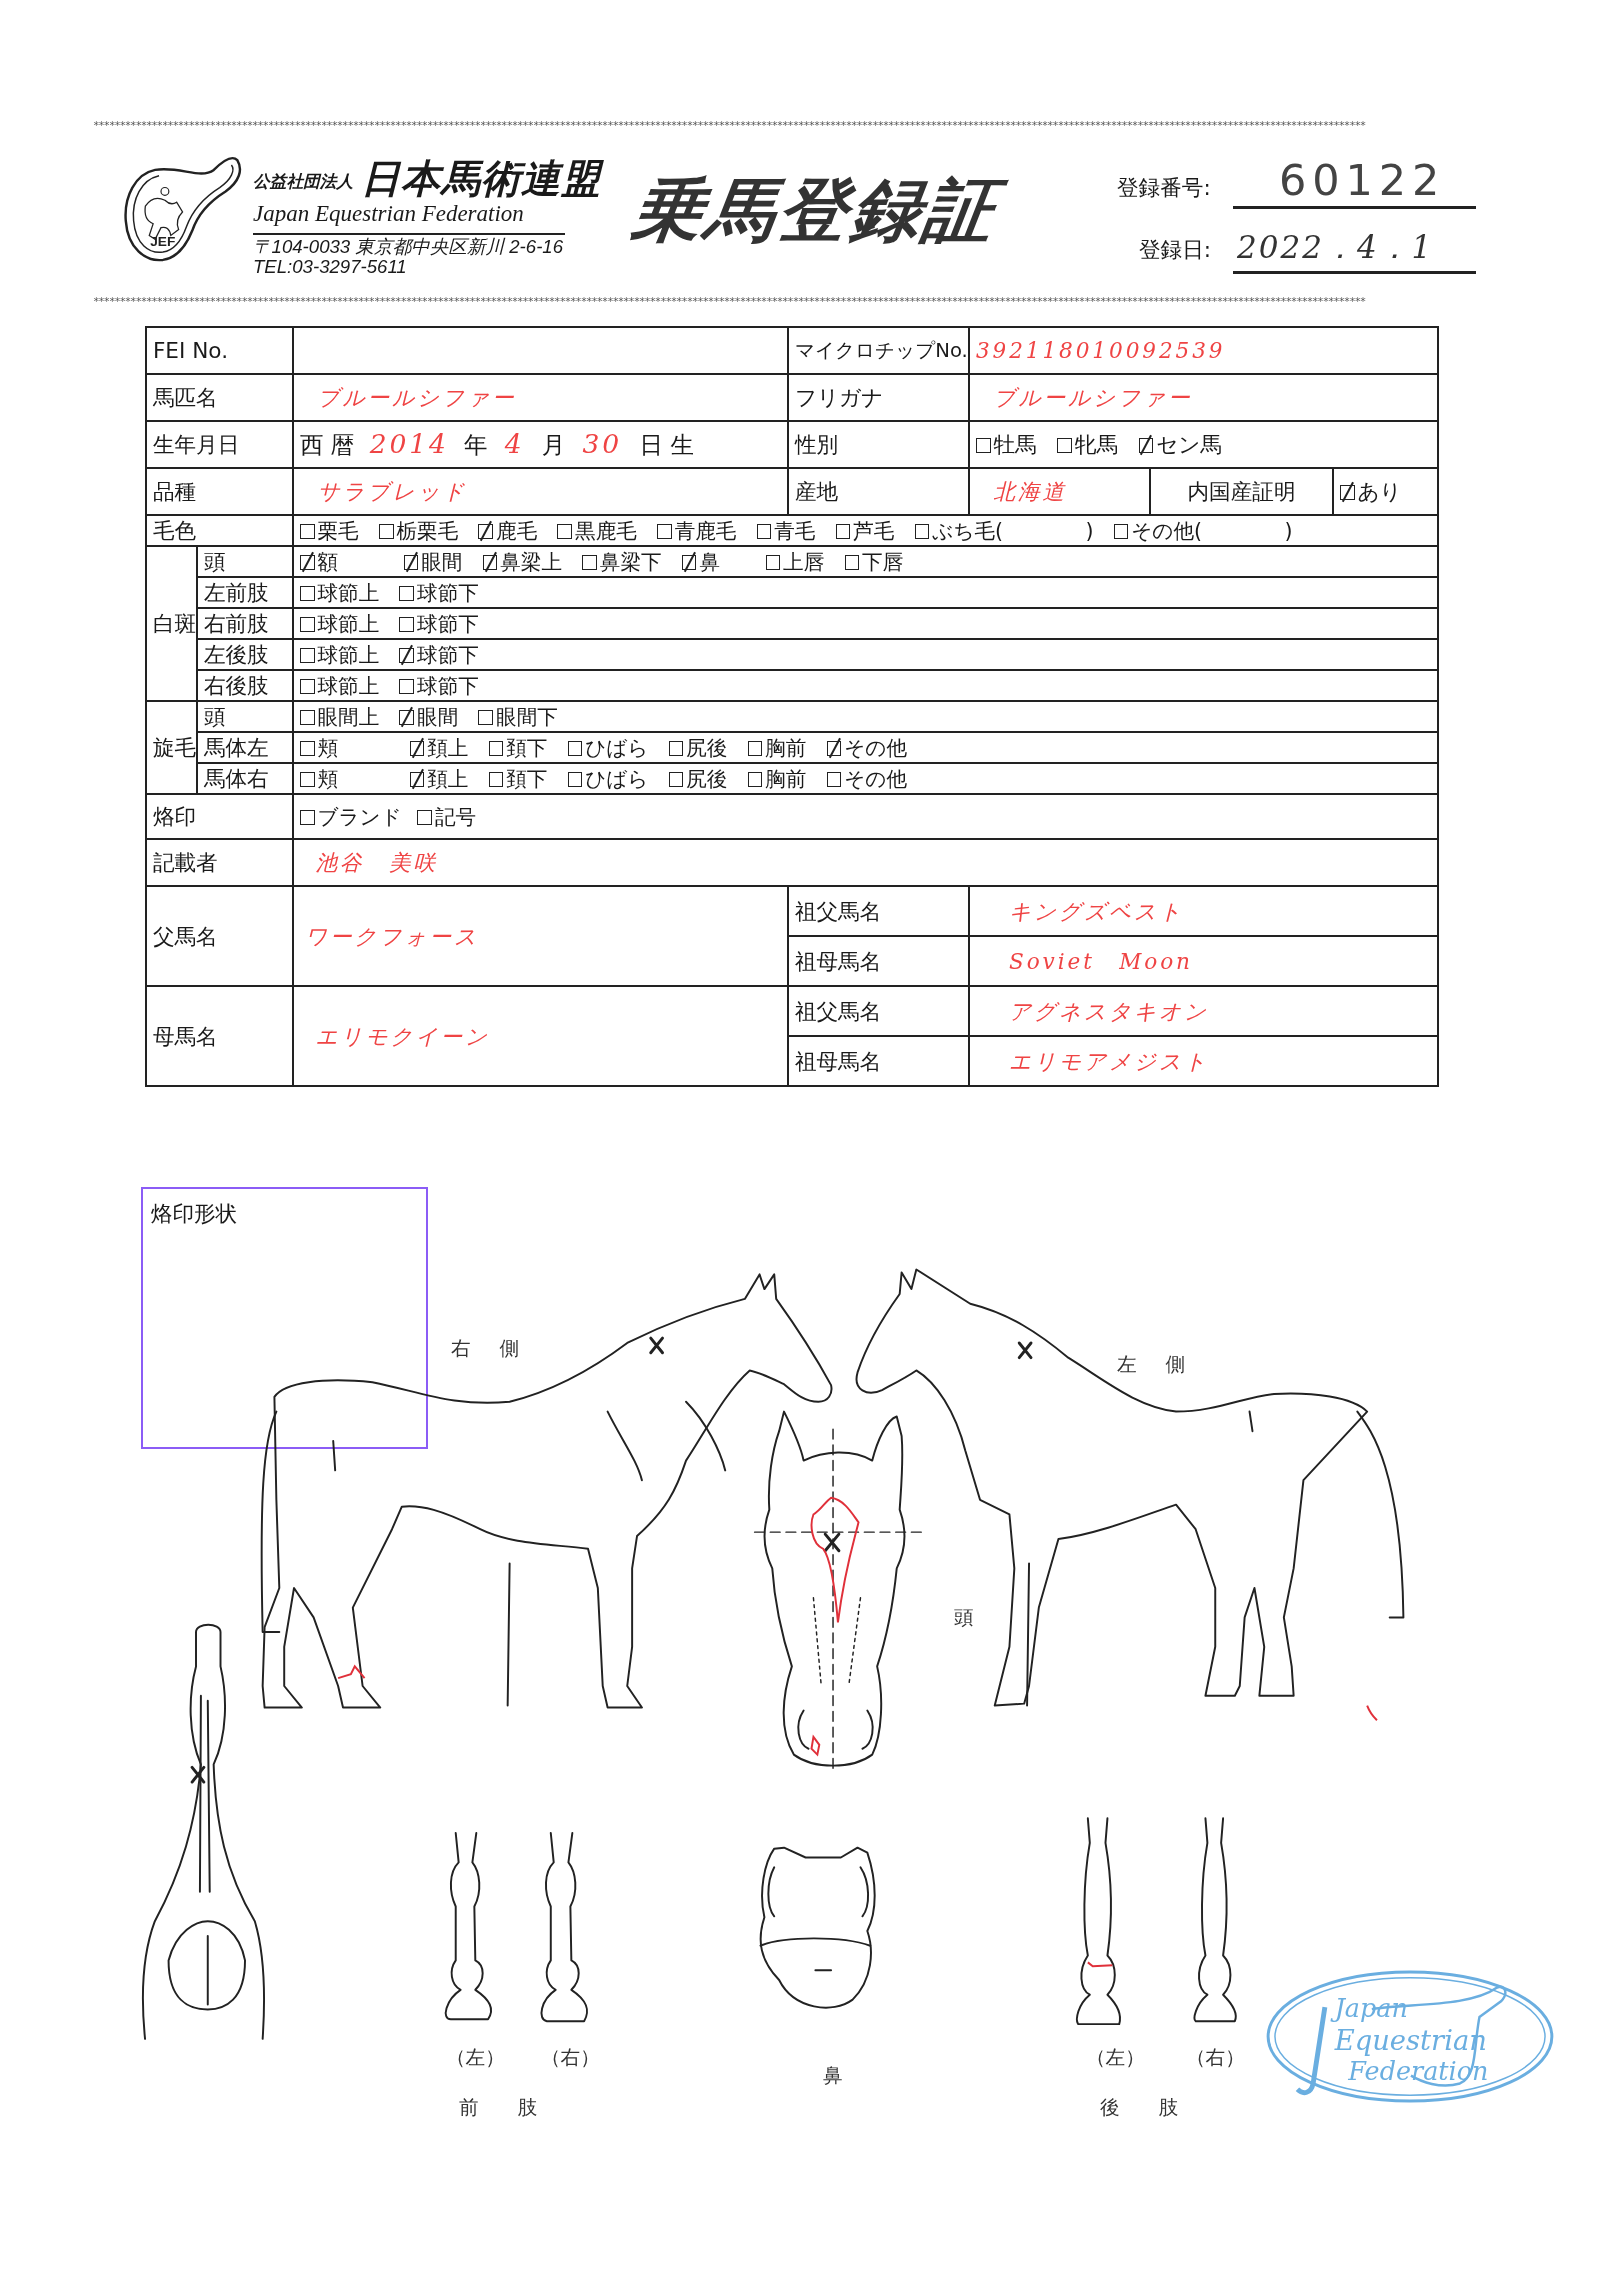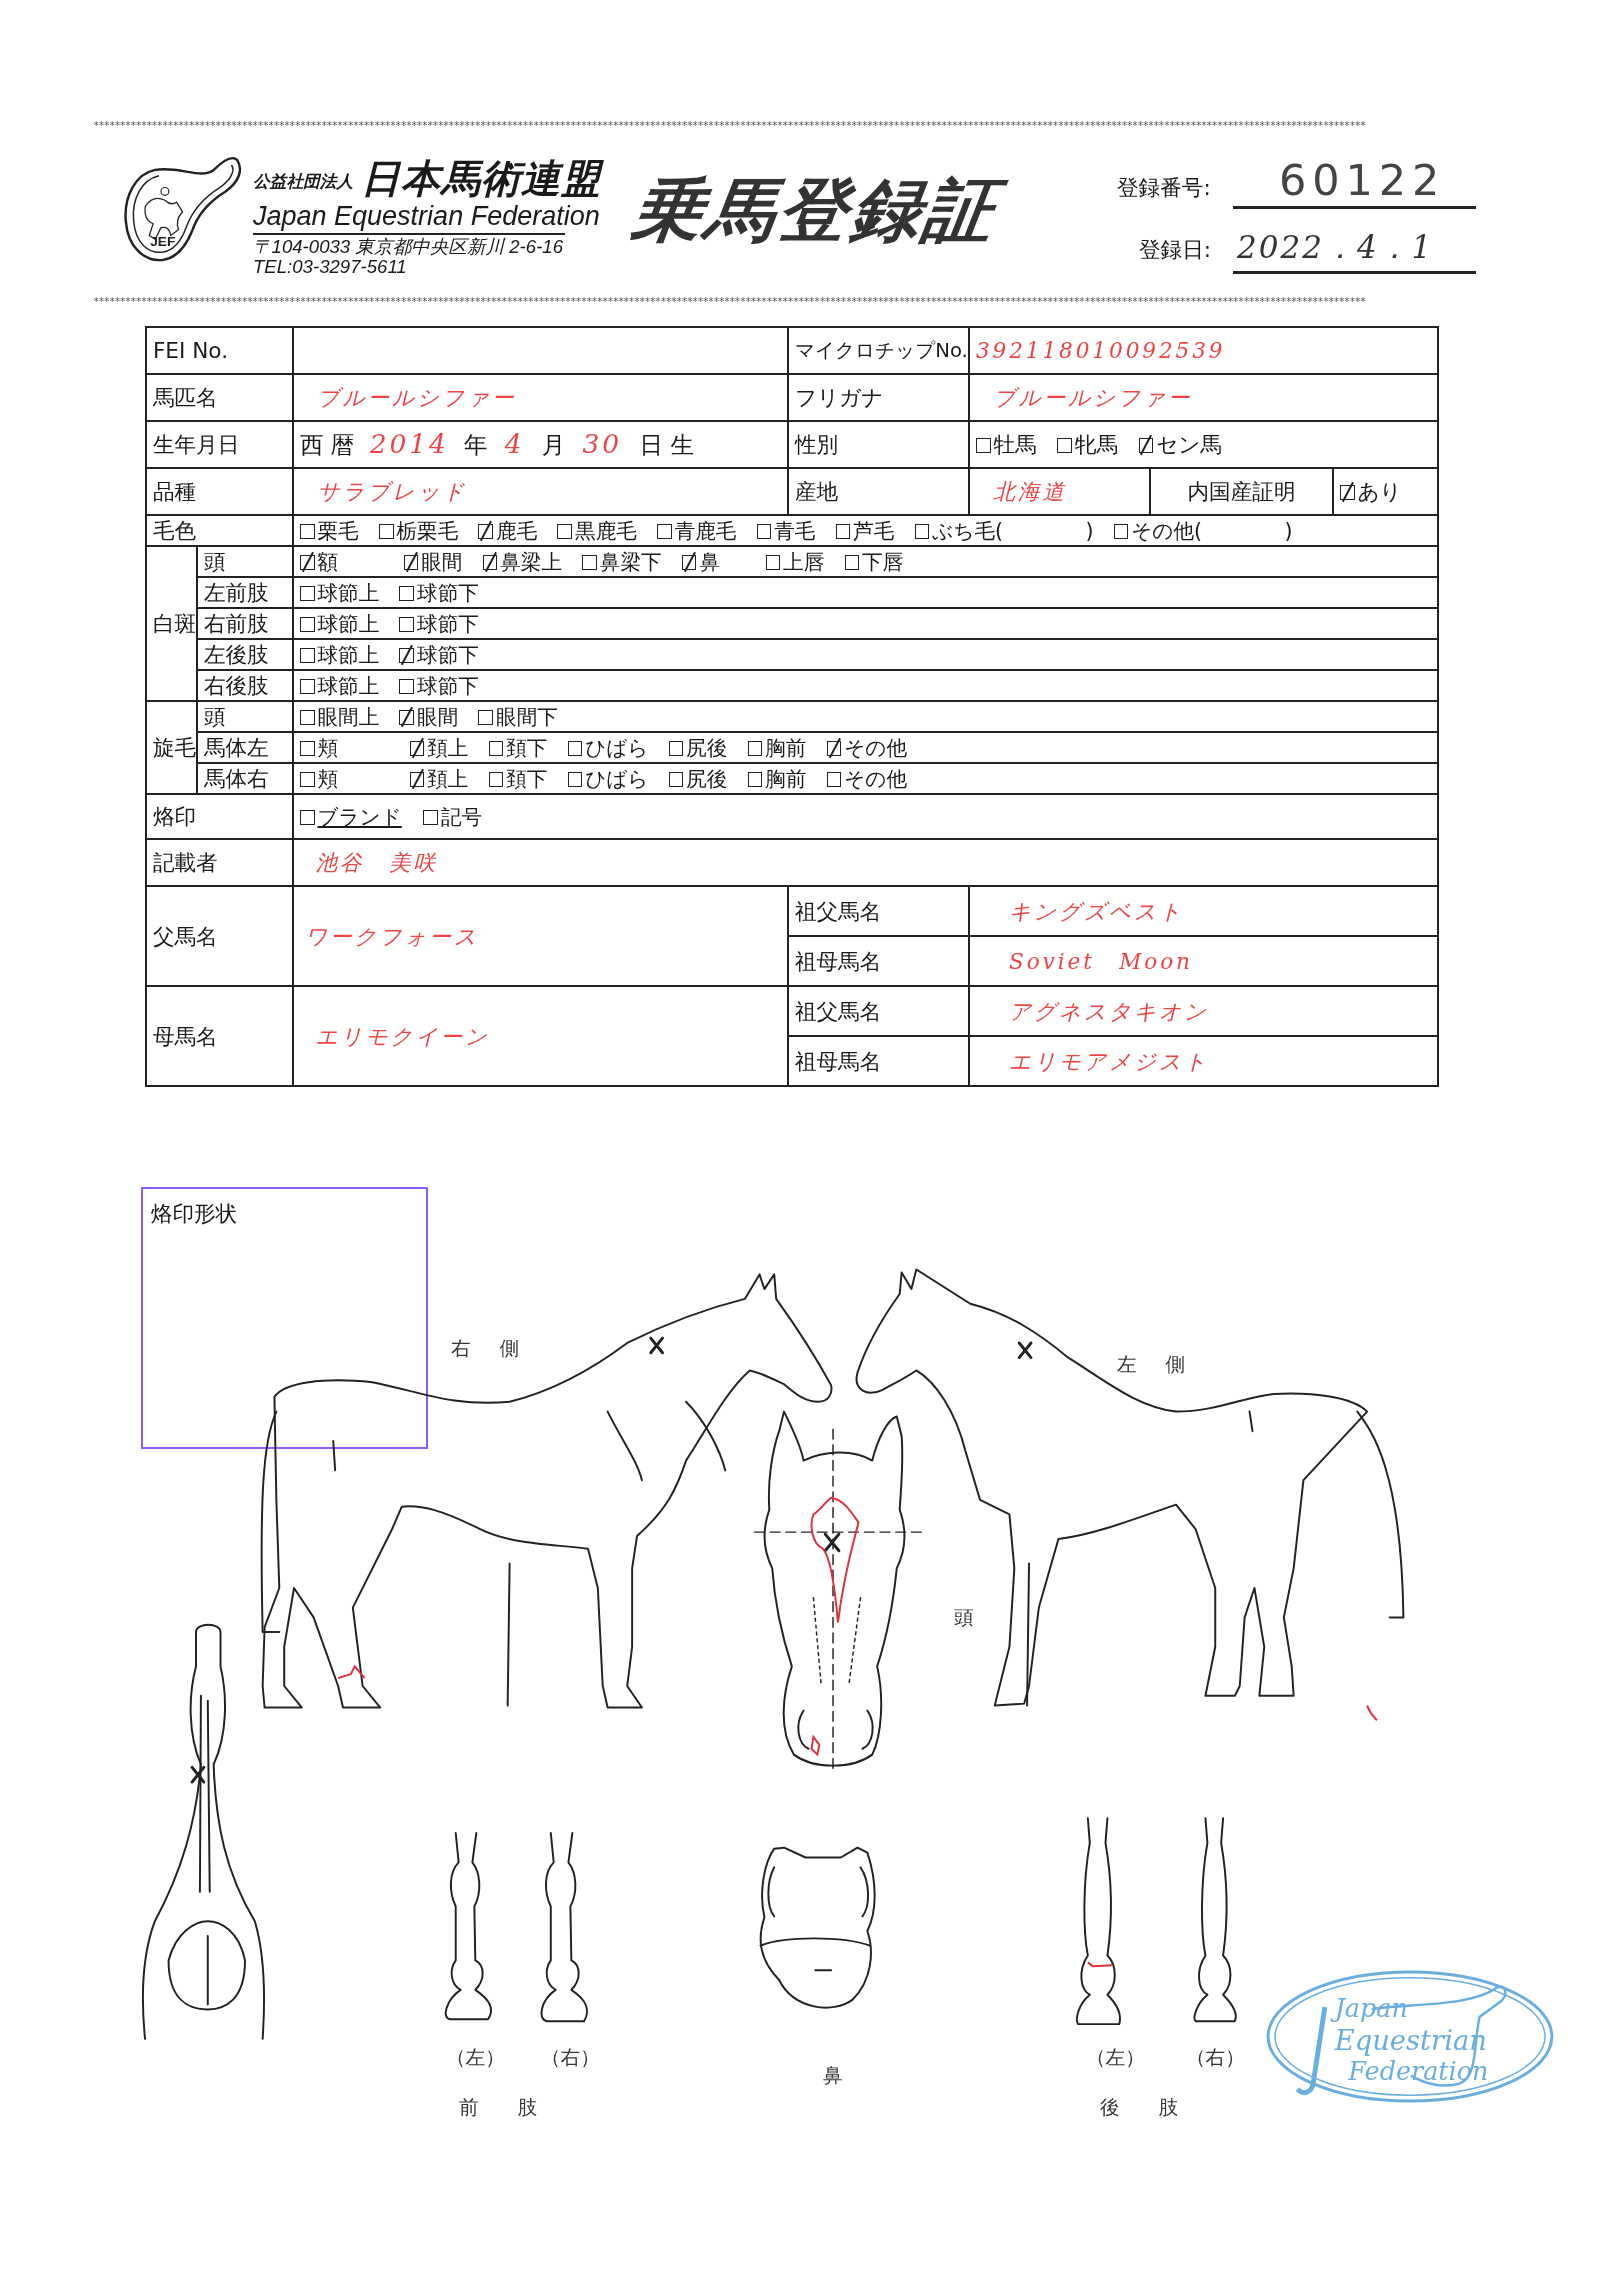--- a/index.html
+++ b/index.html
@@ -4,21 +4,21 @@
 <style>
   html, body { margin:0; padding:0; background:#ffffff; }
   body { width:1620px; height:2292px; position:relative; overflow:hidden;
          font-family:"DejaVu Sans", sans-serif; color:#1a1a1a; }
   .abs { position:absolute; }
   .stars { position:absolute; left:93px; width:1411px; height:13.7px; overflow:hidden;
            font-family:"DejaVu Sans Mono", monospace; font-size:10.8px; letter-spacing:-1.2px;
            color:#555; white-space:nowrap; line-height:13.7px; }
   .org-jp-small { font-size:16.7px; font-style:italic; font-weight:bold; }
   .org-jp-big { font-size:39px; font-style:italic; font-weight:bold; letter-spacing:1px; }
-  .org-en { font-size:27px; font-style:italic; font-family:Liberation Sans, sans-serif; }
+  .org-en { font-size:23px; font-style:italic; font-family:Liberation Serif, serif; }
   .org-addr { font-size:18.6px; font-style:italic; font-family:"Liberation Sans", sans-serif; line-height:20.6px; }
   .title { font-size:69px; font-weight:bold; font-style:italic; letter-spacing:3.9px;
            color:#333; transform:skewX(-8deg); }
   .reg-label { font-size:21.6px; }
   .reg-val { font-family:"DejaVu Sans", sans-serif; font-size:43px; color:#444; letter-spacing:5.9px; }
   .reg-date { font-family:"DejaVu Serif", serif; font-style:italic; font-size:31px; color:#333; letter-spacing:2px; }
   .uline { position:absolute; height:2.9px; background:#222; }
 
   table.form { position:absolute; left:145px; top:326px; width:1293px; border-collapse:collapse;
                table-layout:fixed; }
@@ -208,21 +208,21 @@
       <span class="opt"><span class="cb"></span><span>ひばら</span></span>
       <span class="opt"><span class="cb"></span><span>尻後</span></span>
       <span class="opt"><span class="cb"></span><span>胸前</span></span>
       <span class="opt"><span class="cb"></span><span>その他</span></span>
     </td>
   </tr>
 
   <tr style="height:45px;">
     <td colspan="2">烙印</td>
     <td colspan="6" style="font-size:20.6px;">
-      <span class="opt" style="margin-right:15px;text-decoration:underline;"><span class="cb"></span><span>ブランド</span></span>
+      <span class="opt" style="margin-right:9px;"><span class="cb"></span><span>ブランド</span></span>
       <span class="opt"><span class="cb"></span><span>記号</span></span>
     </td>
   </tr>
 
   <tr style="height:47px;">
     <td colspan="2">記載者</td>
     <td colspan="6" class="hand" style="padding-left:21.6px;">池谷　美咲</td>
   </tr>
 
   <tr style="height:50px;">

